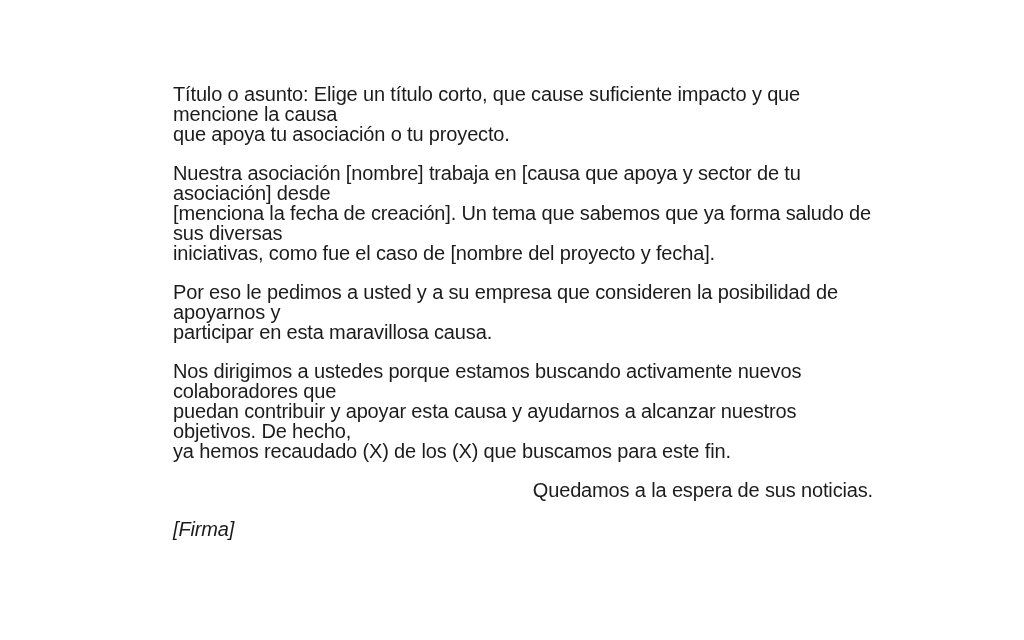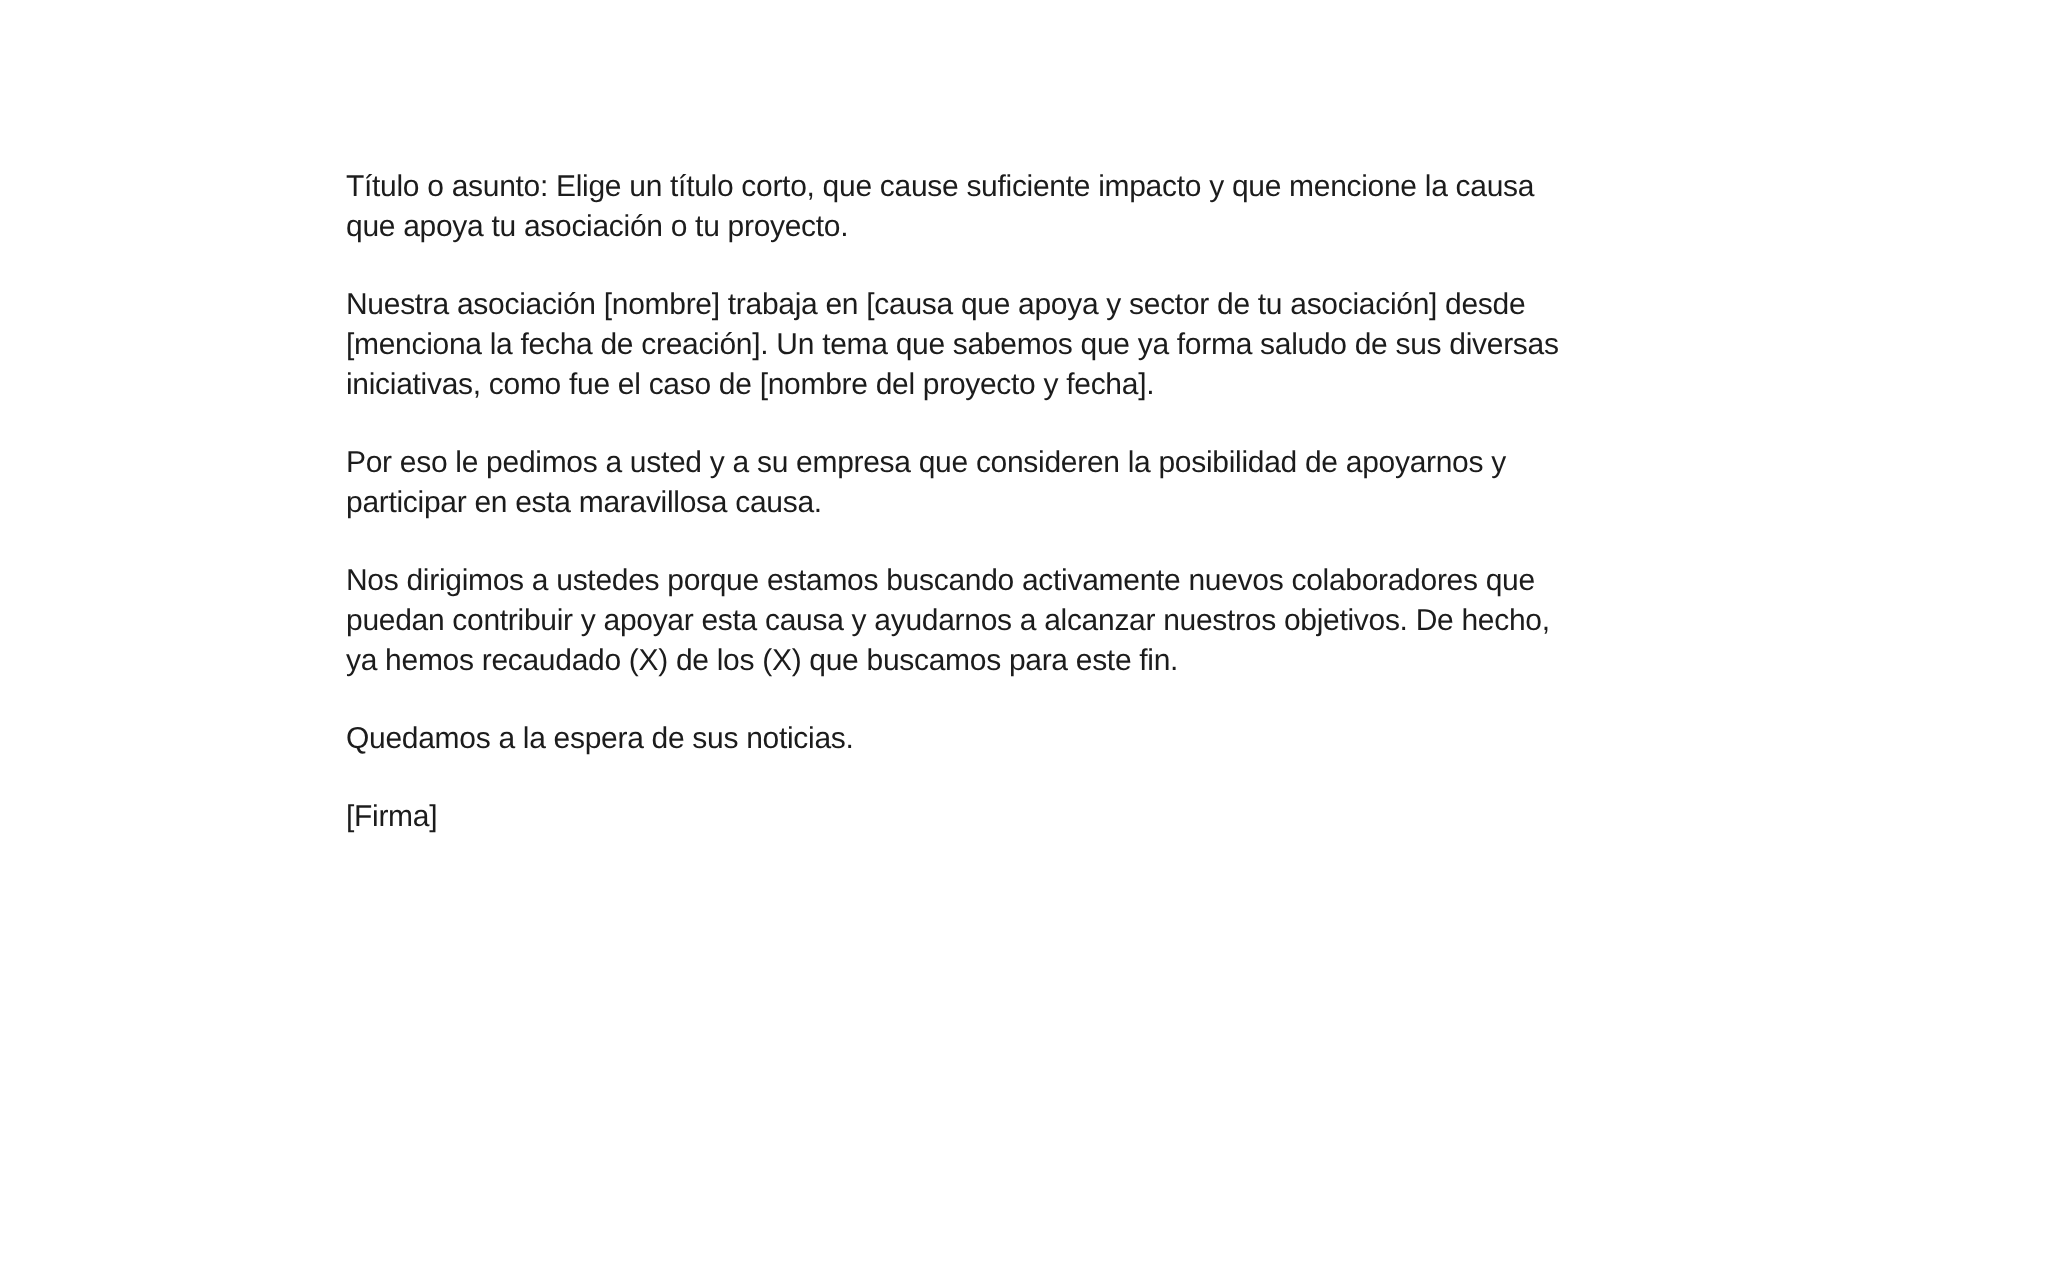--- a/index.html
+++ b/index.html
@@ -1,25 +1,25 @@
 <!DOCTYPE html>
 <html><head>
 <meta charset="utf-8">
 <style>
   html, body { margin: 0; padding: 0; background: #ffffff; }
   body { width: 1024px; height: 640px; position: relative; overflow: hidden; }
   .page {
     position: absolute; left: 173px; top: 84px; width: 700px;
     font-family: "Liberation Sans", sans-serif;
-    font-size: 15px; line-height: 20px; color: #1c1c1c;
+    font-size: 20px; line-height: 20px; color: #1c1c1c;
     letter-spacing: -0.15px;
   }
   .para { margin: 0 0 19px 0; white-space: pre-line; }
-  .para.tight { margin-bottom: 0; }
-  .sig { margin-top: 19px; }
+  .para.tight { margin-bottom: 0; text-align: right; }
+  .sig { font-style: italic; margin-top: 19px; }
 </style>
 </head>
 <body>
 
 <div class="page">
   <p class="para">Título o asunto: Elige un título corto, que cause suficiente impacto y que mencione la causa
 que apoya tu asociación o tu proyecto.</p>
   <p class="para">Nuestra asociación [nombre] trabaja en [causa que apoya y sector de tu asociación] desde
 [menciona la fecha de creación]. Un tema que sabemos que ya forma saludo de sus diversas
 iniciativas, como fue el caso de [nombre del proyecto y fecha].</p>

